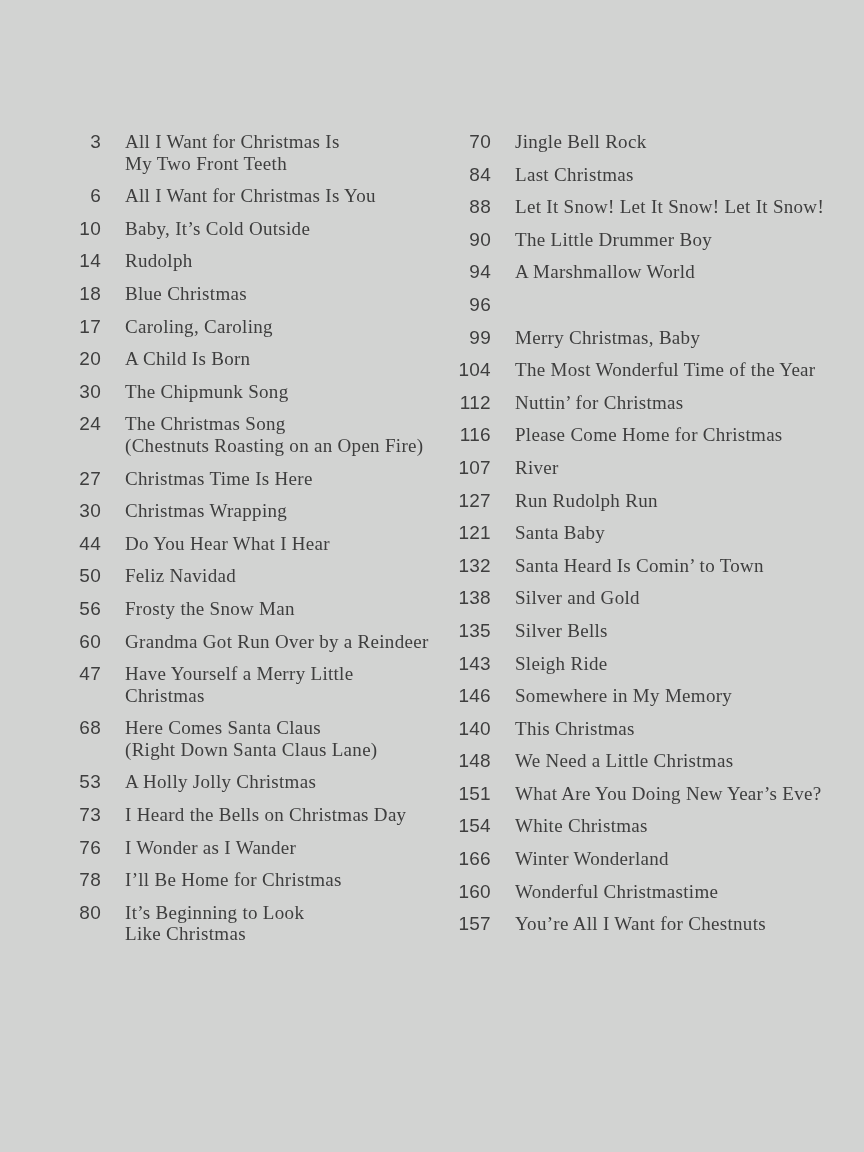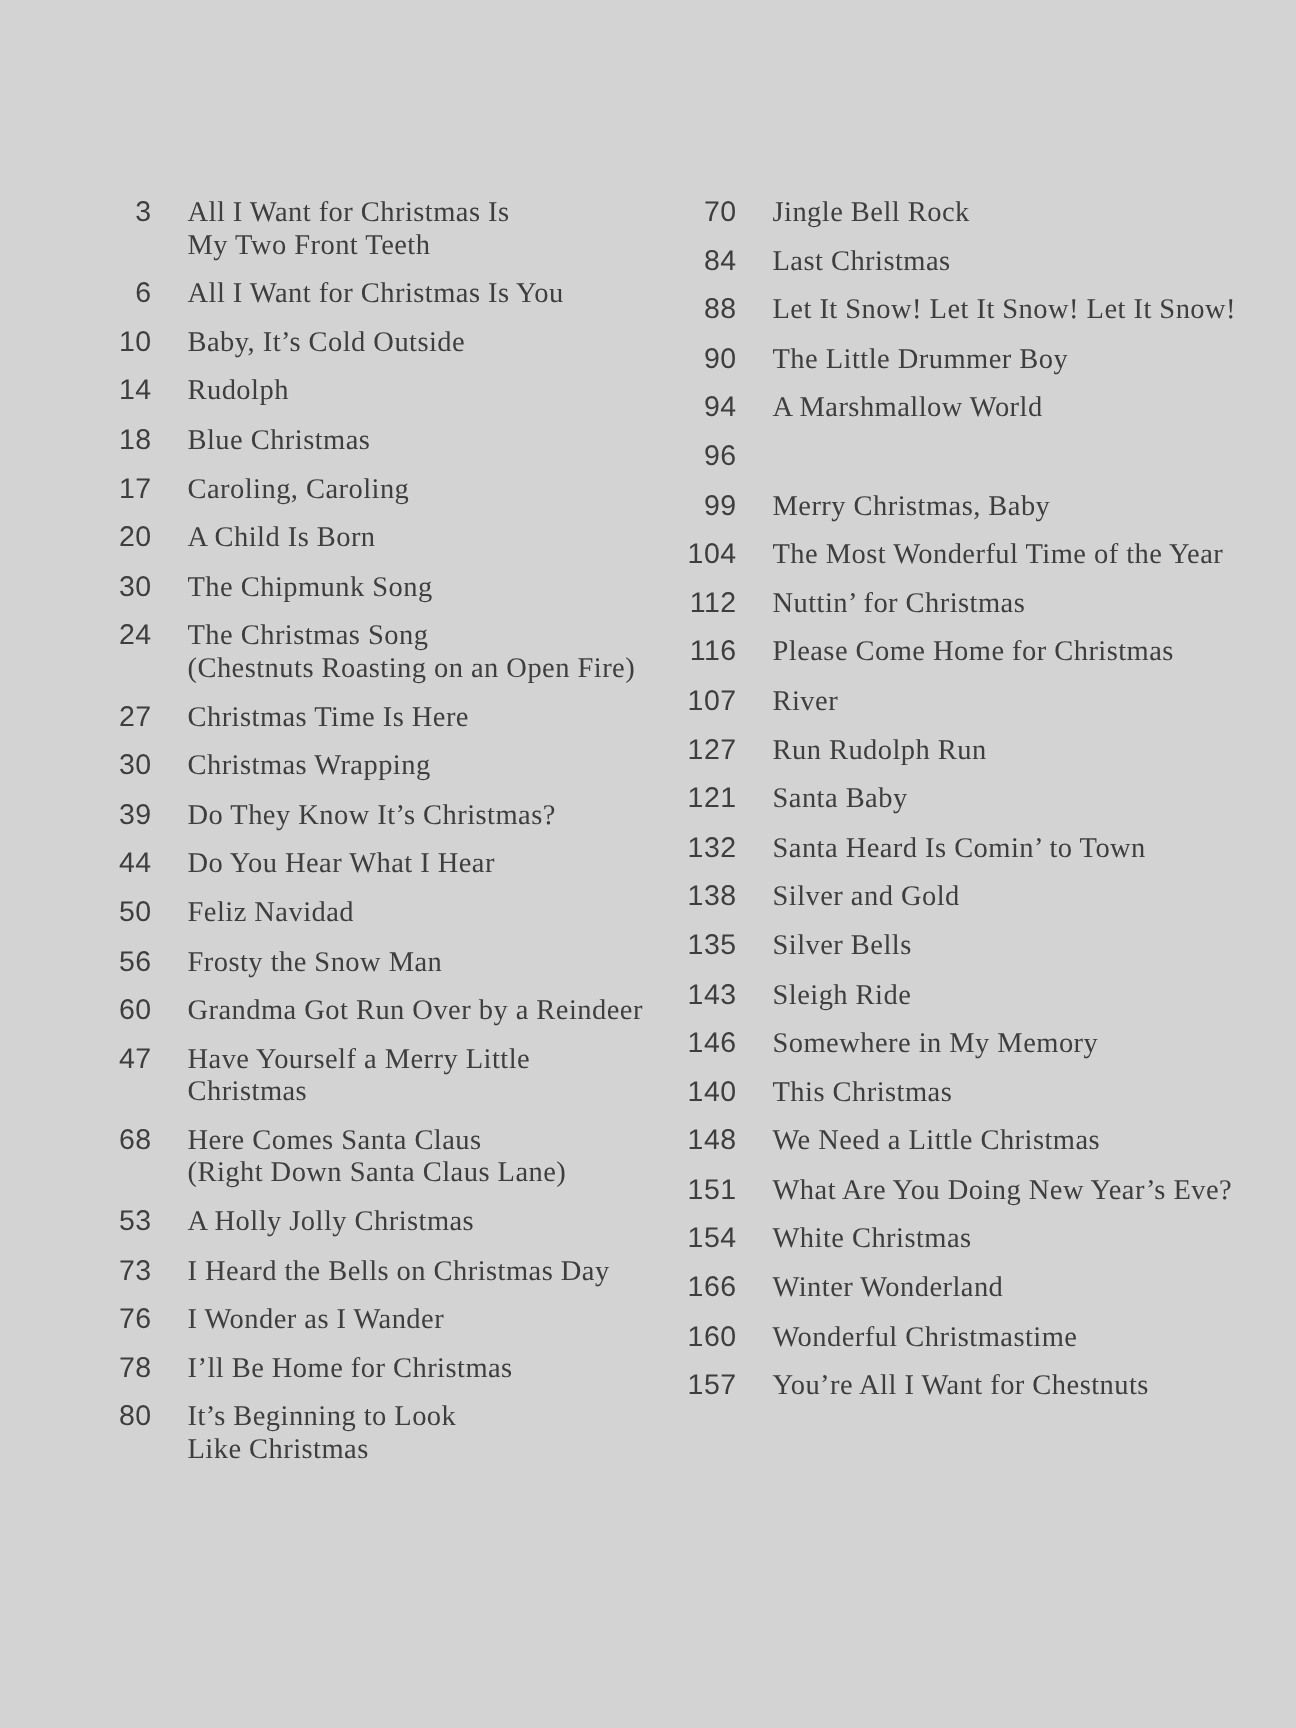--- a/index.html
+++ b/index.html
@@ -101,24 +101,20 @@
   <div class="entry">
     <span class="num">27</span>
     <span class="ttl">Christmas Time Is Here</span>
   </div>
 
   <div class="entry">
     <span class="num">30</span>
     <span class="ttl">Christmas Wrapping</span>
   </div>
 
-  <div class="entry">
-    <span class="num">39</span>
-    <span class="ttl">Do They Know It’s Christmas?</span>
-  </div>
 
   <div class="entry">
     <span class="num">44</span>
     <span class="ttl">Do You Hear What I Hear</span>
   </div>
 
   <div class="entry">
     <span class="num">50</span>
     <span class="ttl">Feliz Navidad</span>
   </div>

